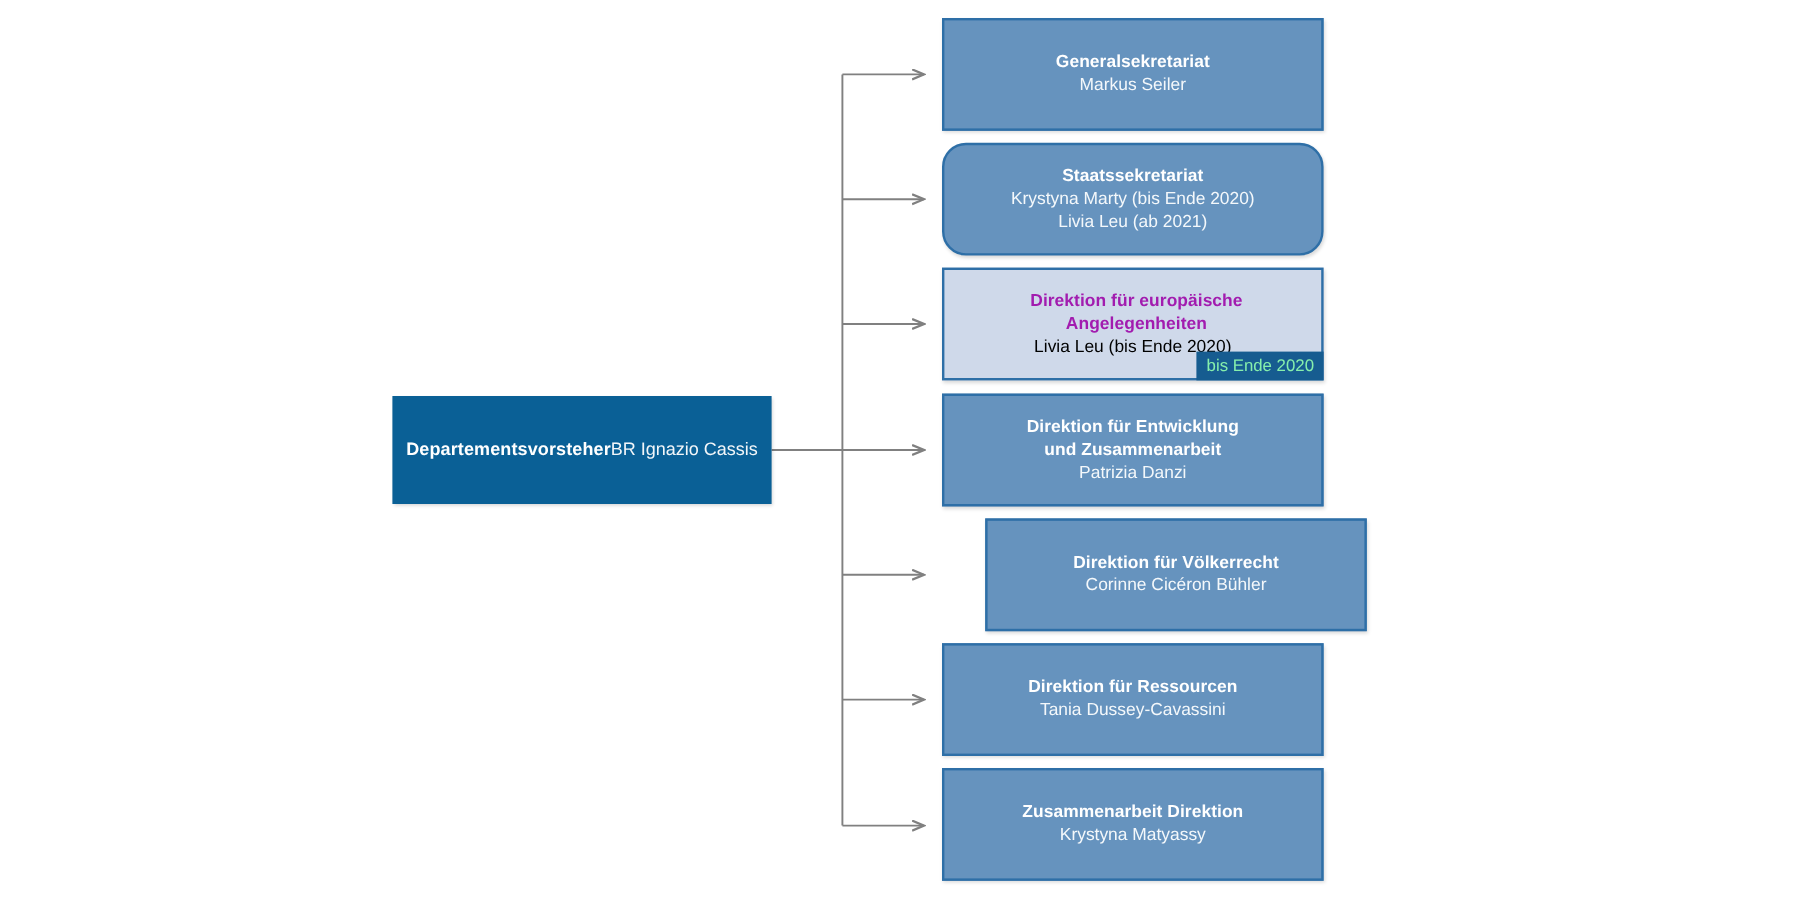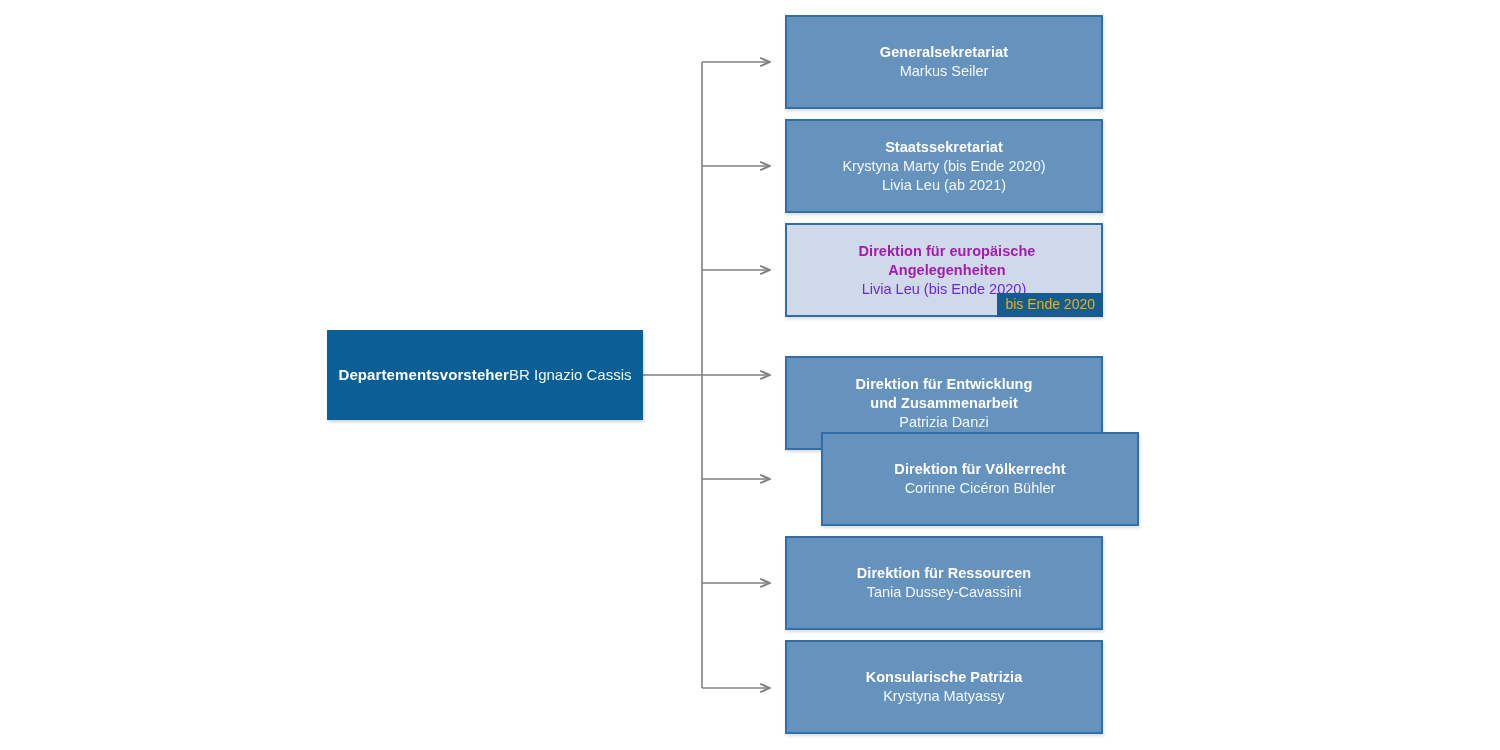--- a/index.html
+++ b/index.html
@@ -99,30 +99,30 @@
   
   .child-node.highlight {
     background: #CFD9EA;
     border: 2px solid #2E6FA7;
   }
   .child-node.highlight .node-title {
     color: #a21caf;
     padding-left: 16px;
   }
   .child-node.highlight .node-person {
-    color: #6d28d9;
+    color: #000000;
   }
 
   
   .node-badge {
     position: absolute;
     right: -2px;
     bottom: -2px;
     background: #165C90;
-    color: #eab308;
+    color: #86efac;
     font-size: 14px;
     font-weight: normal;
     line-height: 19px;
     padding: 2px 8px 3px 8px;
     white-space: nowrap;
   }
 </style>
 </head>
 <body>
 
@@ -151,46 +151,46 @@
   <div class="root-node">
     <div class="root-title">Departementsvorsteher</div>
     <div class="root-person">BR Ignazio Cassis</div>
   </div>
 
   <div class="child-node" style="top:15px;">
     <div class="node-title">Generalsekretariat</div>
     <div class="node-person">Markus Seiler</div>
   </div>
 
-  <div class="child-node" style="top:119px;">
+  <div class="child-node" style="top:119px;border-radius:20px;">
     <div class="node-title">Staatssekretariat</div>
     <div class="node-person">Krystyna Marty (bis Ende 2020)</div>
     <div class="node-person">Livia Leu (ab 2021)</div>
   </div>
 
   <div class="child-node highlight" style="top:223px;">
     <div class="node-title">Direktion für europäische Angelegenheiten</div>
     <div class="node-person">Livia Leu (bis Ende 2020)</div>
     <div class="node-badge">bis Ende 2020</div>
   </div>
 
-  <div class="child-node" style="top:328px;margin-top:28px;">
+  <div class="child-node" style="top:328px;">
     <div class="node-title">Direktion für Entwicklung</div>
     <div class="node-title">und Zusammenarbeit</div>
     <div class="node-person">Patrizia Danzi</div>
   </div>
 
   <div class="child-node" style="top:432px;margin-left:36px;">
     <div class="node-title">Direktion für Völkerrecht</div>
     <div class="node-person">Corinne Cicéron Bühler</div>
   </div>
 
   <div class="child-node" style="top:536px;">
     <div class="node-title">Direktion für Ressourcen</div>
     <div class="node-person">Tania Dussey-Cavassini</div>
   </div>
 
   <div class="child-node" style="top:640px;">
-    <div class="node-title">Konsularische Patrizia</div>
+    <div class="node-title">Zusammenarbeit Direktion</div>
     <div class="node-person">Krystyna Matyassy</div>
   </div>
 
 </div>
 
 </body></html>

